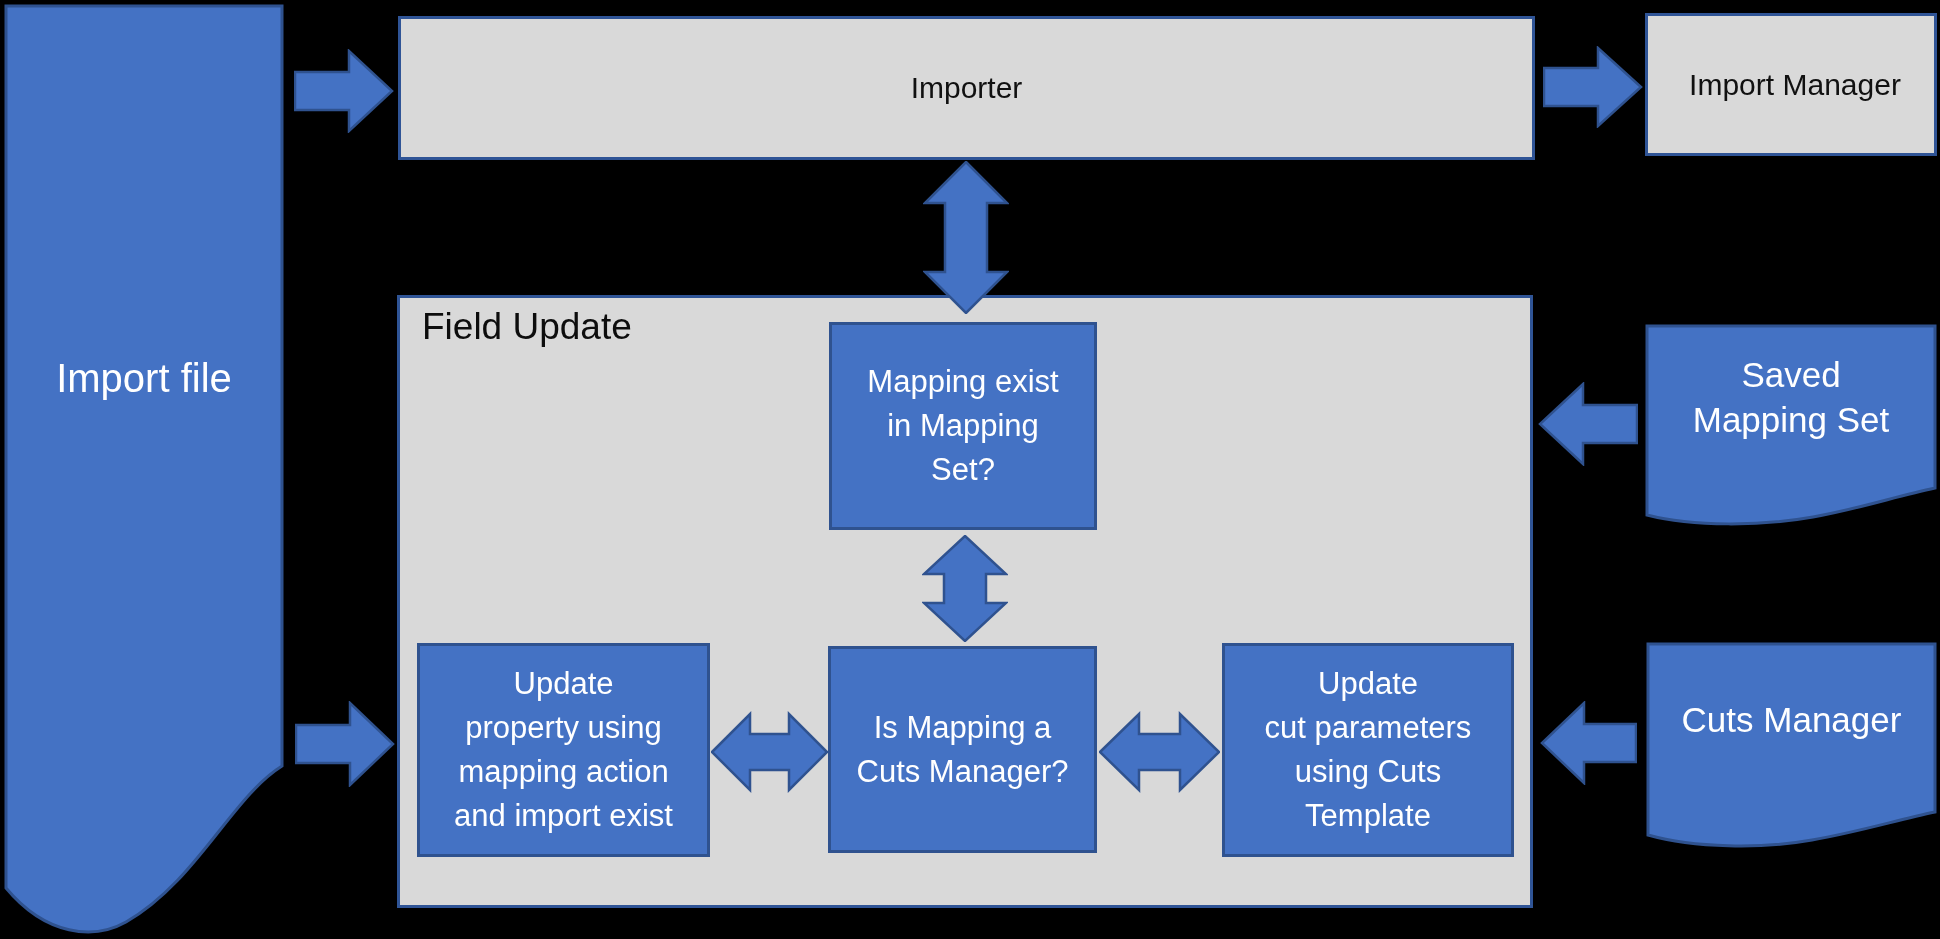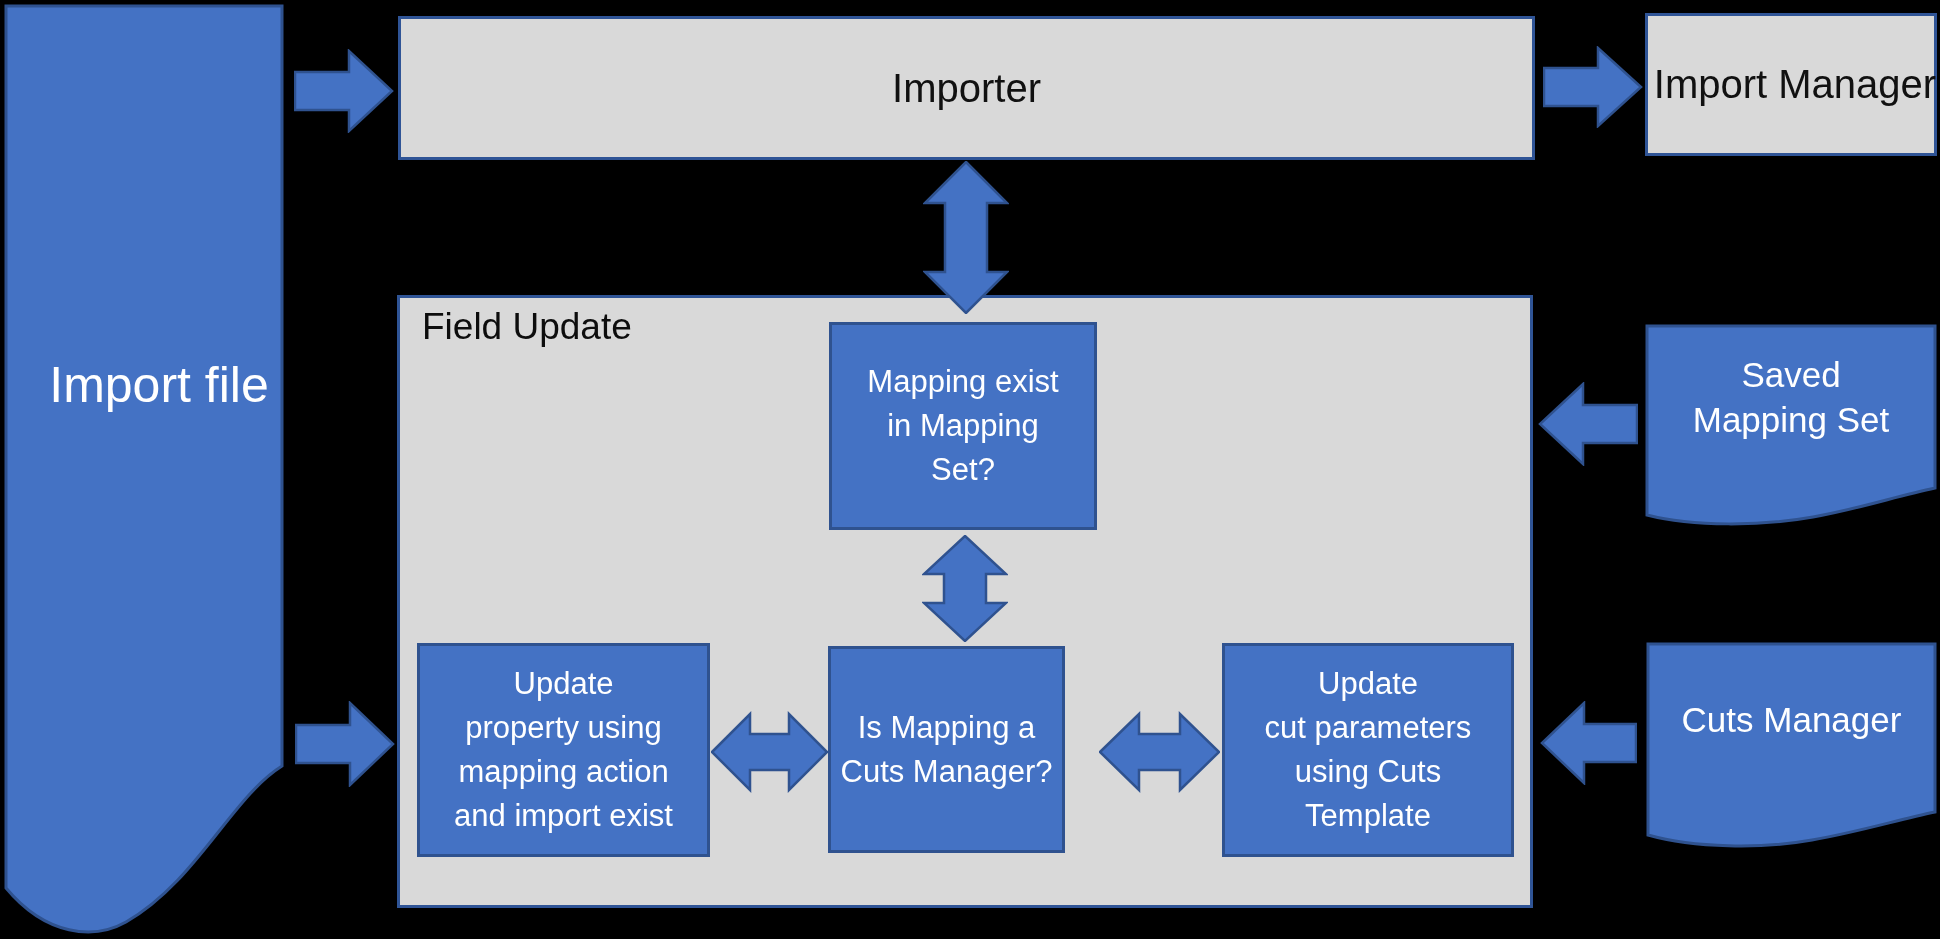--- a/index.html
+++ b/index.html
@@ -11,21 +11,21 @@
     overflow:hidden;
   }
   .abs{position:absolute;}
   .gray-box{
     background:#D9D9D9;
     border:3px solid #2F5496;
     box-sizing:border-box;
     display:flex;align-items:center;justify-content:center;
   }
   .gray-label{
-    font-size:40px;color:#111111;white-space:nowrap;
+    font-size:30px;color:#111111;white-space:nowrap;
   }
   .blue-box{
     background:#4472C4;
     border:3px solid #2F528F;
     box-sizing:border-box;
     display:flex;flex-direction:column;align-items:center;justify-content:center;
     color:#FFFFFF;
   }
   .blue-line{
     display:block;font-size:31px;line-height:44px;white-space:nowrap;text-align:center;
@@ -43,21 +43,21 @@
 </style>
 </head>
 <body>
 
 <div id="canvas">
 
   <div class="abs" style="left:4px;top:4px;width:280px;height:930px;">
     <svg class="doc-shape" width="280" height="930" viewBox="0 0 280 930" preserveAspectRatio="none">
       <path d="M2,2 H278 V762 C 228,793 192,878 122,918 C 90,936 42,932 2,884 Z" fill="#4472C4" stroke="#2F528F" stroke-width="3"></path>
     </svg>
-    <div class="doc-label" style="top:352px;font-size:50px;padding-left:15px;">Import file</div>
+    <div class="doc-label" style="top:352px;font-size:40px;">Import file</div>
   </div>
 
   <div class="abs gray-box" style="left:398px;top:16px;width:1137px;height:144px;">
     <span class="gray-label">Importer</span>
   </div>
 
   <div class="abs gray-box" style="left:1645px;top:13px;width:292px;height:143px;padding-left:8px;">
     <span class="gray-label">Import Manager</span>
   </div>
 
@@ -71,21 +71,21 @@
     <span class="blue-line">Set?</span>
   </div>
 
   <div class="abs blue-box" style="left:417px;top:643px;width:293px;height:214px;">
     <span class="blue-line">Update</span>
     <span class="blue-line">property using</span>
     <span class="blue-line">mapping action</span>
     <span class="blue-line">and import exist</span>
   </div>
 
-  <div class="abs blue-box" style="left:828px;top:646px;width:237px;height:207px;">
+  <div class="abs blue-box" style="left:828px;top:646px;width:269px;height:207px;">
     <span class="blue-line">Is Mapping a</span>
     <span class="blue-line">Cuts Manager?</span>
   </div>
 
   <div class="abs blue-box" style="left:1222px;top:643px;width:292px;height:214px;">
     <span class="blue-line">Update</span>
     <span class="blue-line">cut parameters</span>
     <span class="blue-line">using Cuts</span>
     <span class="blue-line">Template</span>
   </div>

